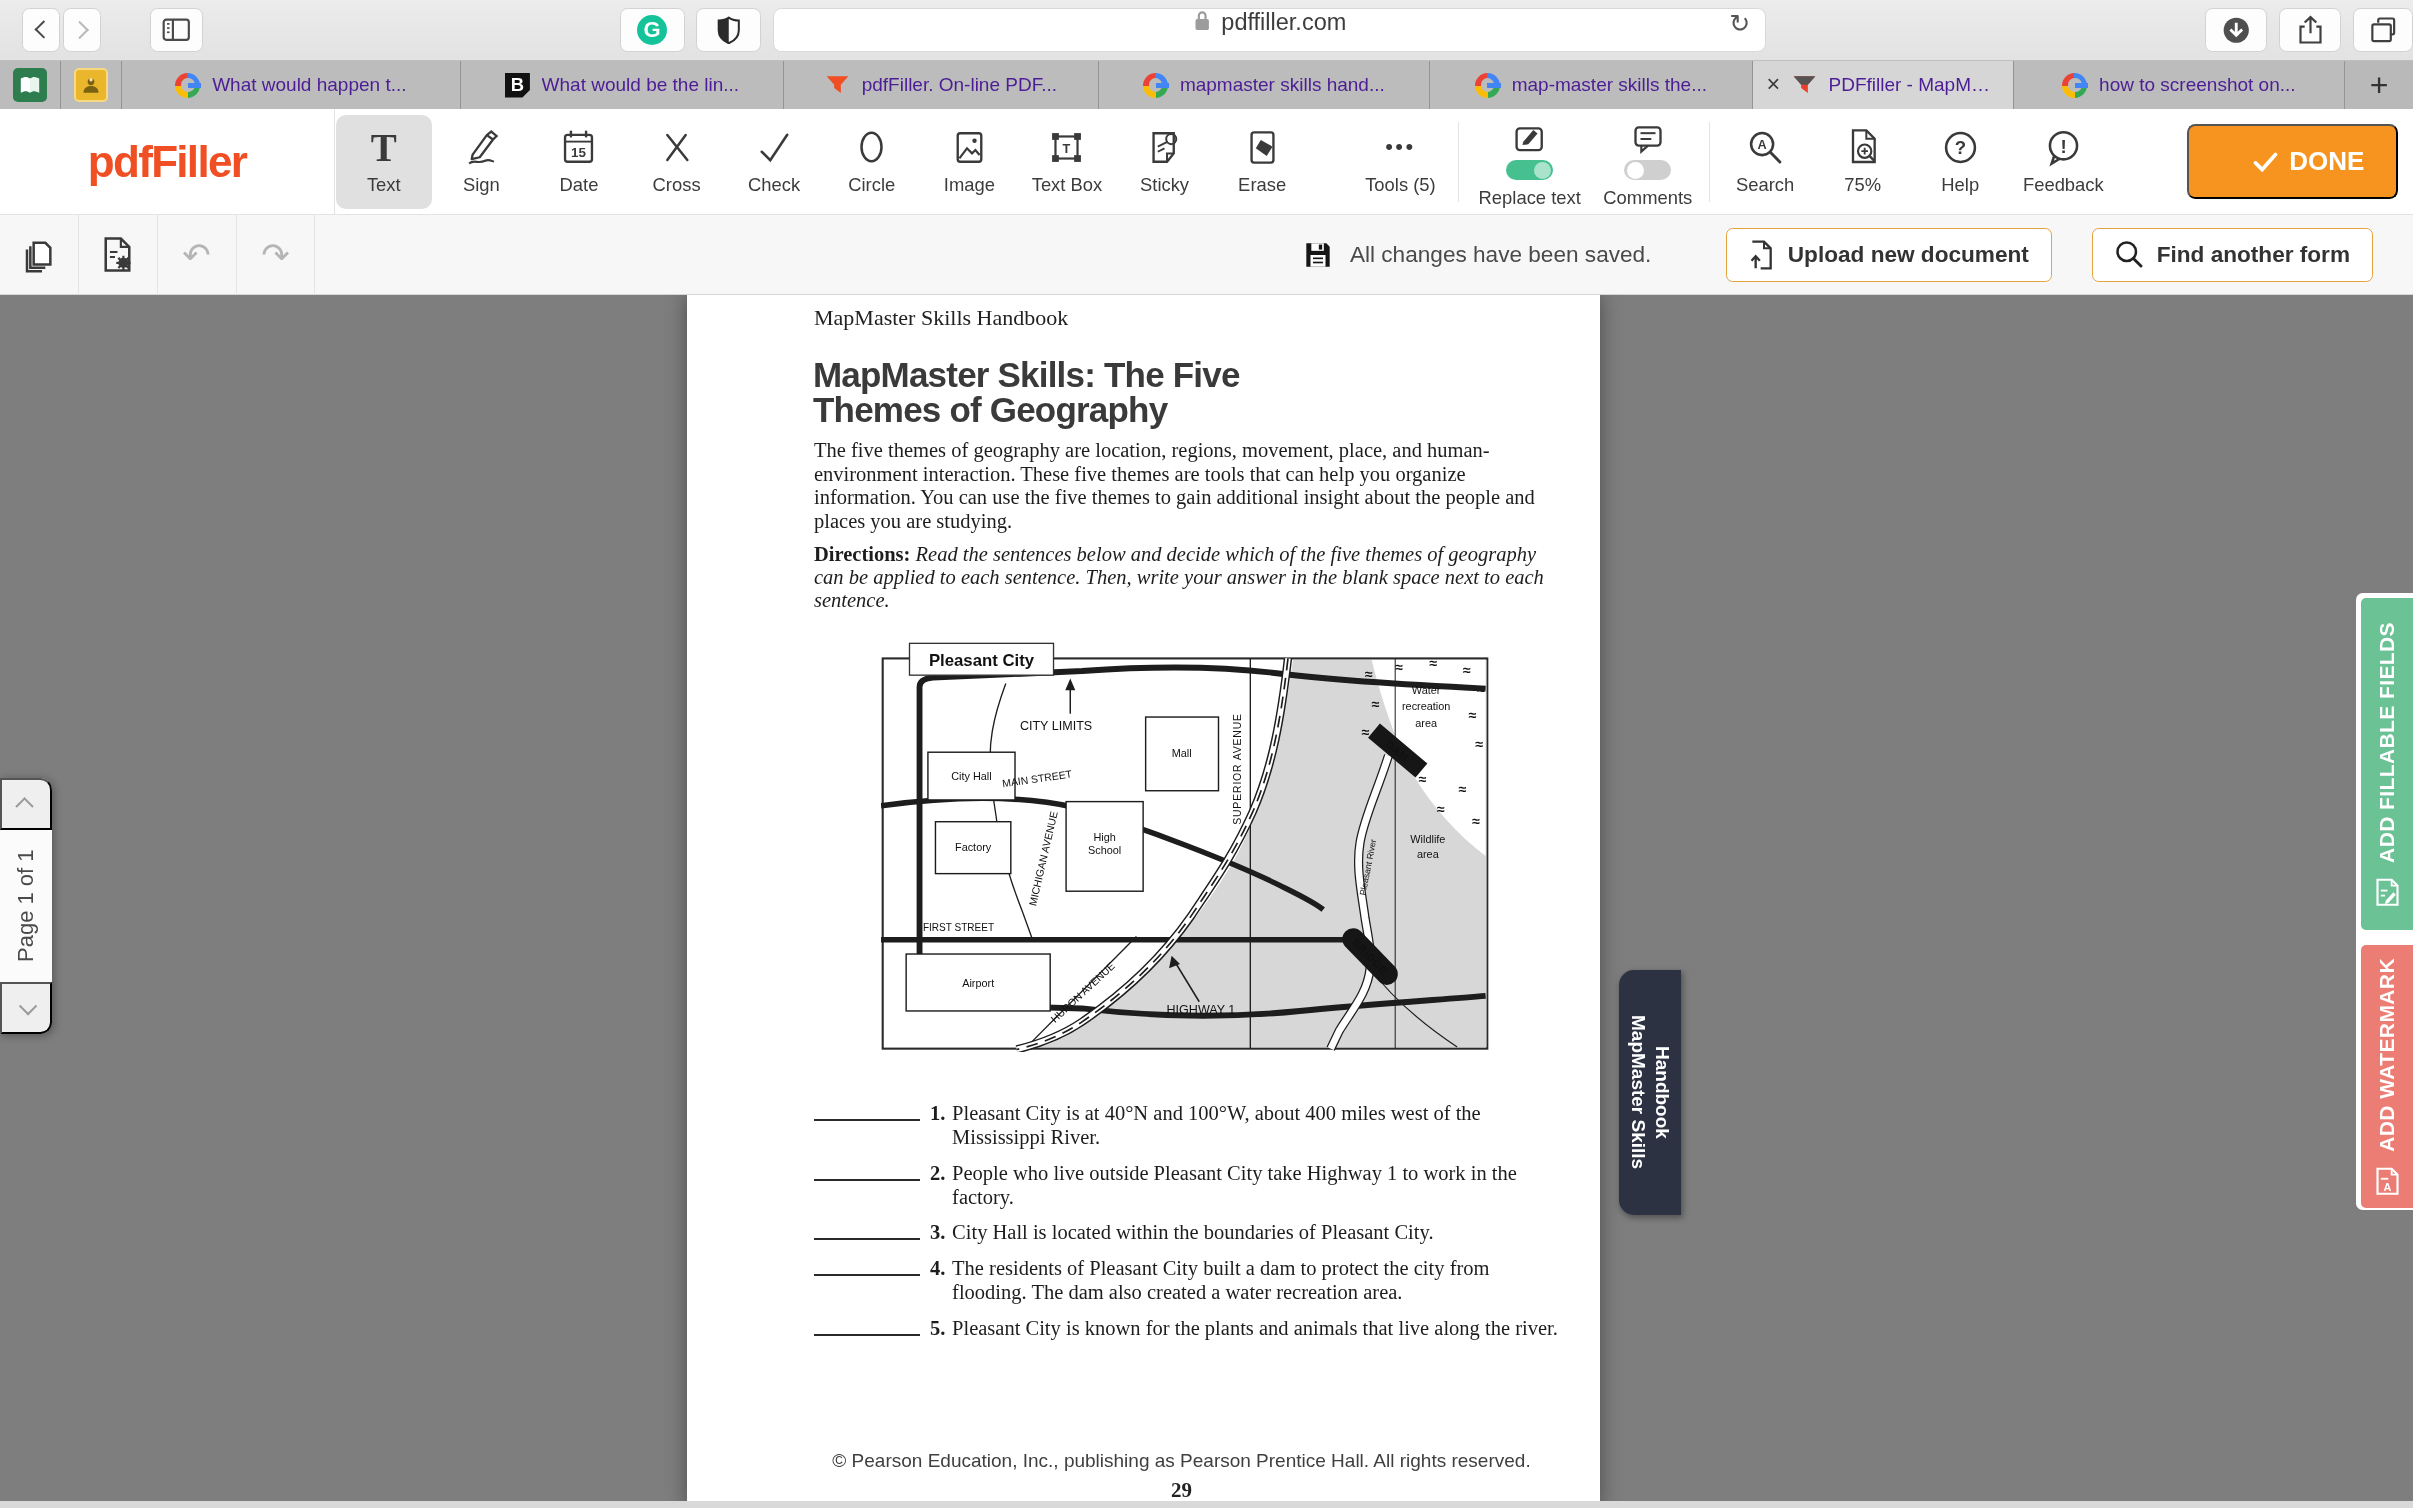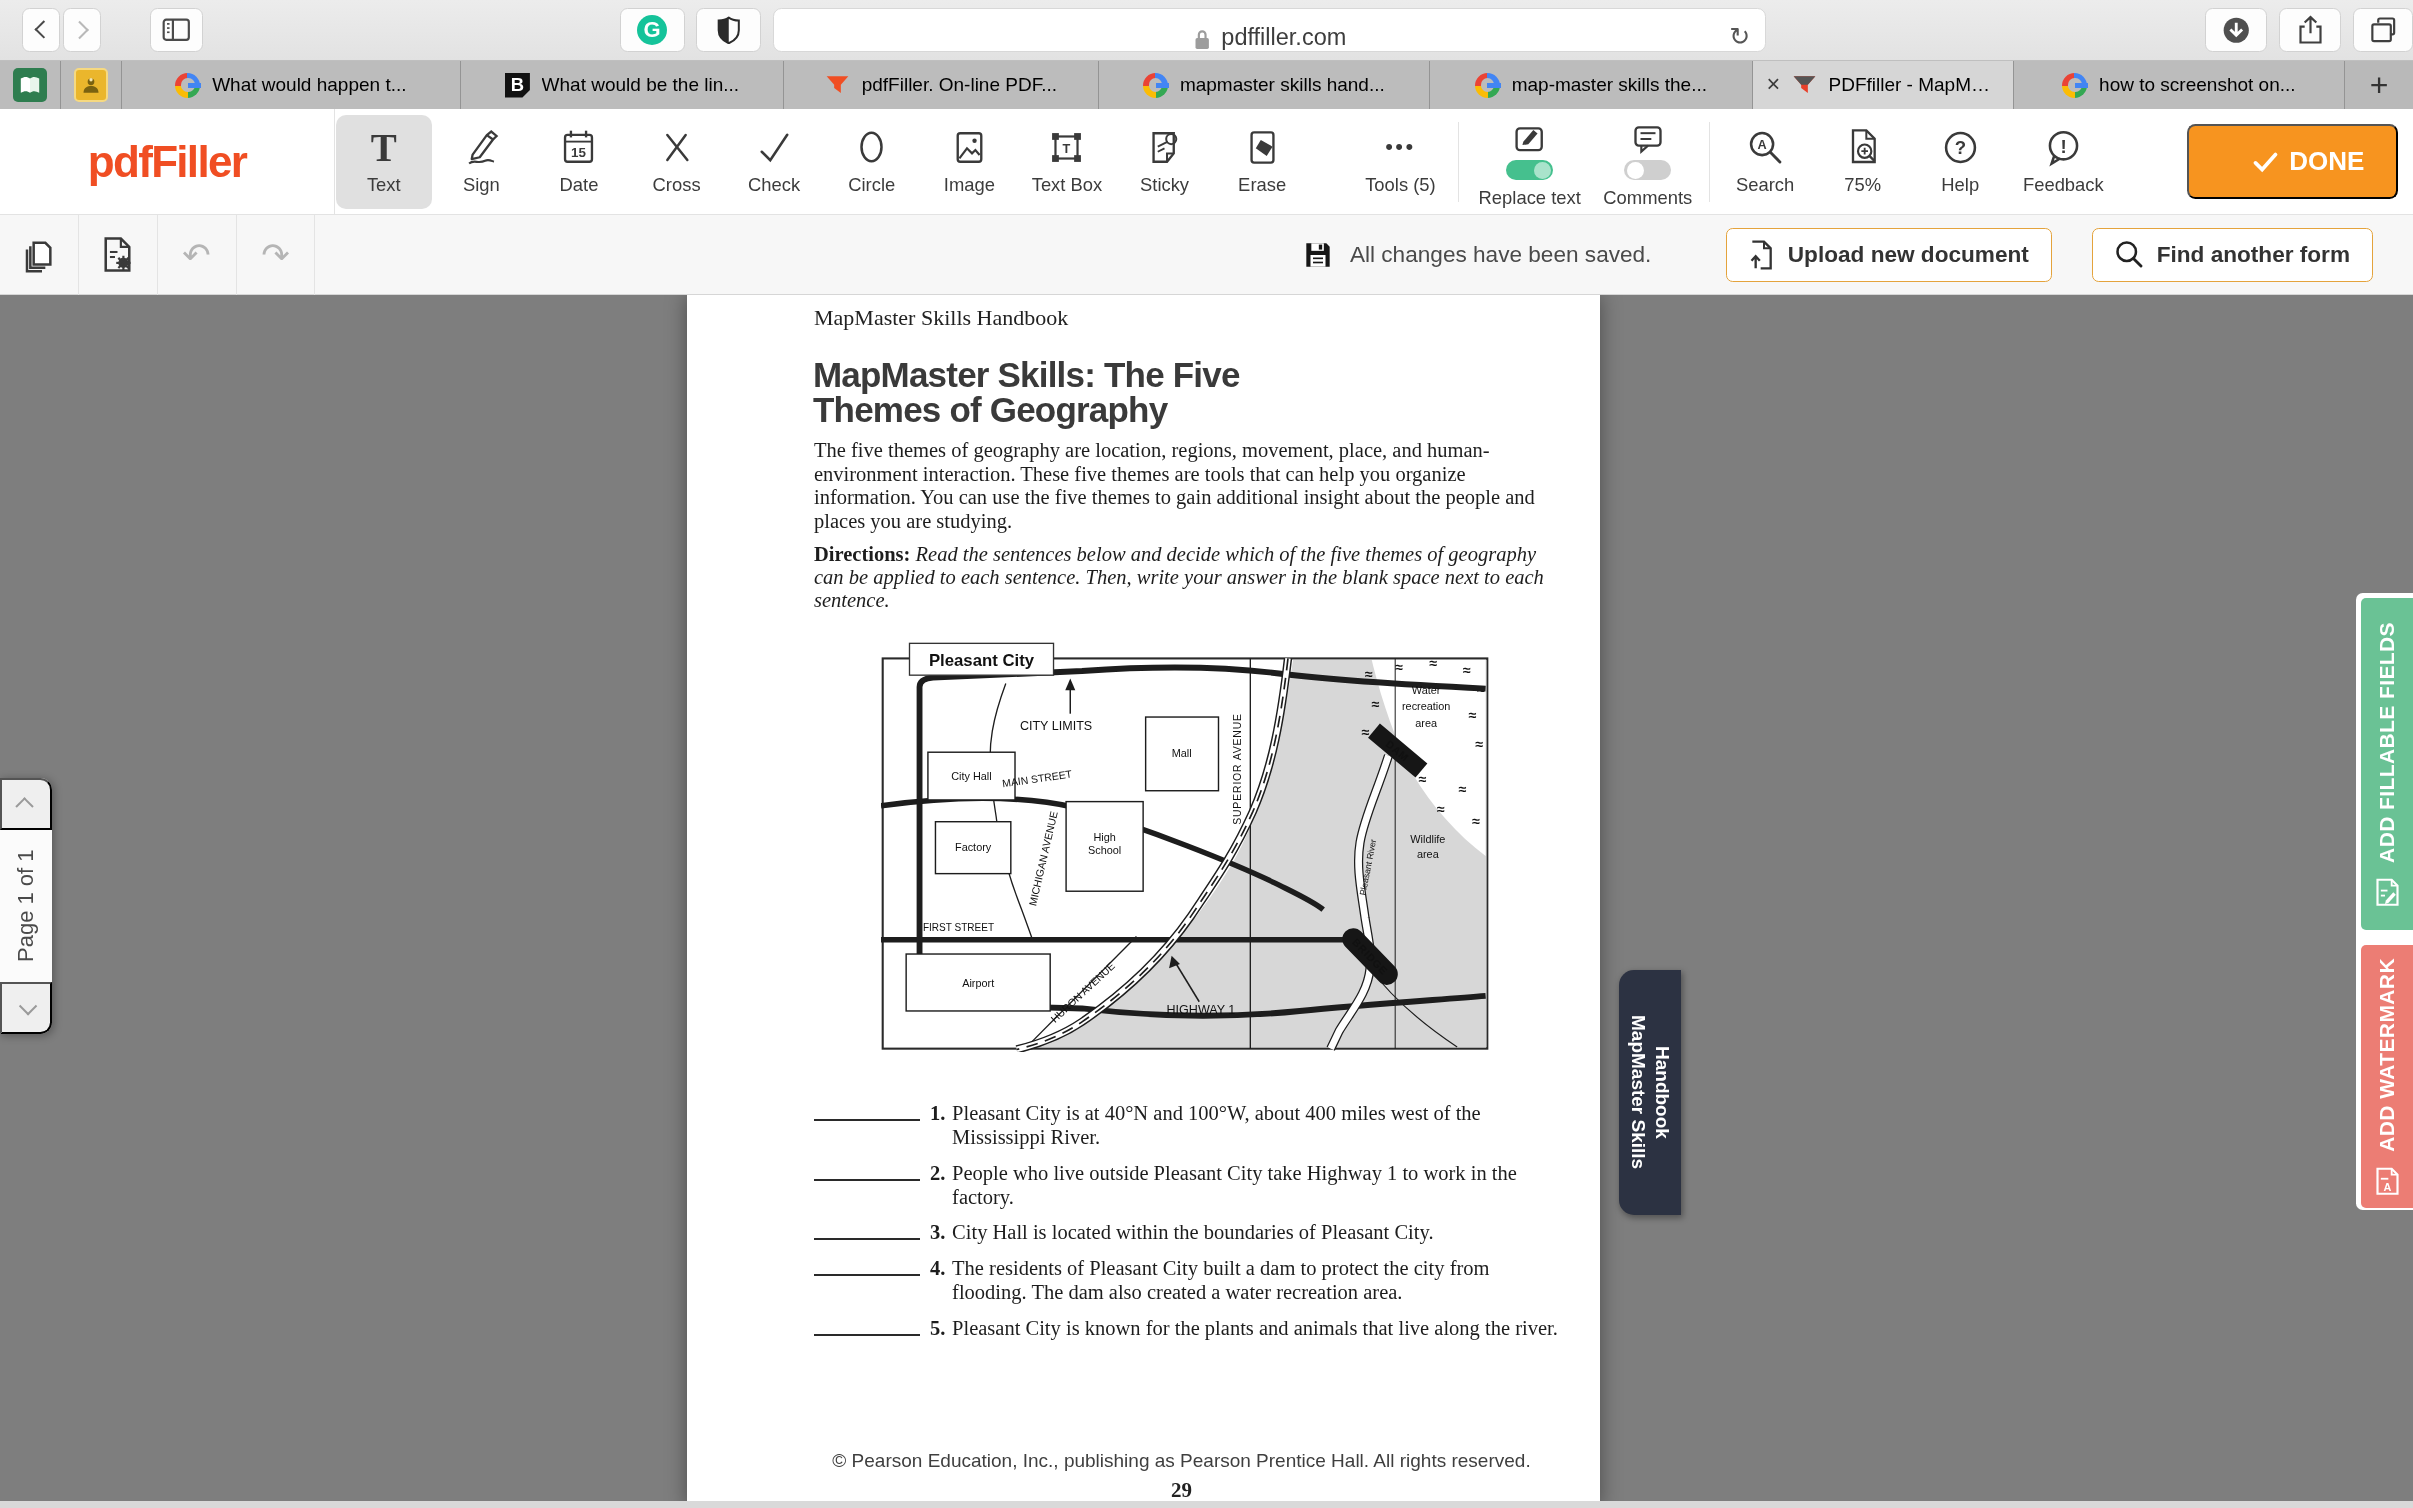--- a/index.html
+++ b/index.html
@@ -10,33 +10,33 @@
   
   .topbar { position:absolute; top:0; left:0; width:2413px; height:61px;
             background:linear-gradient(#ececec,#e2e2e2); border-bottom:0.8px solid #bfbfbf;
             display:flex; align-items:center; }
   .tb-btn { height:44px; background:#fdfdfd; border:0.8px solid #d2d2d2; border-radius:7.5px;
             display:flex; align-items:center; justify-content:center; margin-top:0; }
   .chev { width:13.4px; height:13.4px; border-left:2.9px solid #4a4a4a; border-bottom:2.9px solid #4a4a4a; }
   .chev.left { transform:rotate(45deg); margin-left:5px; }
   .chev.right { transform:rotate(-135deg); margin-right:5px; border-color:#b9b9b9; }
   .urlbar { height:44px; background:#fff; border:0.8px solid #d8d8d8; border-radius:8.4px;
-            display:flex; align-items:flex-end; justify-content:center; position:relative;
+            display:flex; align-items:flex-start; justify-content:center; position:relative;
             color:#3d3d3d; font-size:23.5px; }
   .reload { position:absolute; right:15px; font-size:25px; color:#555; }
   .gram-circle { width:30px; height:30px; border-radius:50%; background:#15c39a; color:#fff;
                  font-weight:bold; font-size:22px; display:flex; align-items:center; justify-content:center; }
 
   
   .tabstrip { position:absolute; top:61px; left:0; width:2413px; height:48px; background:#b3b3b3;
               display:flex; }
   .tab { height:48px; border-right:0.8px solid #949494; background:#bcbcbc; display:flex;
          align-items:center; justify-content:center; gap:11.7px; padding:0 13.4px; overflow:hidden; }
   .tab.active { background:#d6d6d6; }
-  .tab .title { font-size:19px; color:#000000; white-space:nowrap; overflow:hidden; text-overflow:ellipsis; }
+  .tab .title { font-size:19px; color:#4c1d95; white-space:nowrap; overflow:hidden; text-overflow:ellipsis; }
   .tab .close { font-size:23.5px; color:#3c3c3c; line-height:1; }
   .pinned { width:61px; flex:none; }
   .newtab { flex:1; display:flex; align-items:center; justify-content:center; font-size:32px; color:#333; background:#b9b9b9; }
   .g-icon { width:25px; height:25px; border-radius:50%; position:relative; flex:none;
             background:conic-gradient(#4285f4 0 90deg,#34a853 90deg 180deg,#fbbc05 180deg 270deg,#ea4335 270deg 360deg); }
   .g-icon::before { content:''; position:absolute; inset:5.9px; background:var(--hole,#bcbcbc); border-radius:50%; }
   .g-icon::after { content:''; position:absolute; right:-0.8px; top:10px; width:13.4px; height:5.9px; background:#4285f4; }
   .brainly-icon { width:25px; height:25px; background:#111; color:#fff; font-weight:bold; font-size:18.4px;
                   display:flex; align-items:center; justify-content:center; flex:none;
                   clip-path:polygon(0 0,100% 0,100% 70%,70% 100%,0 100%); }

